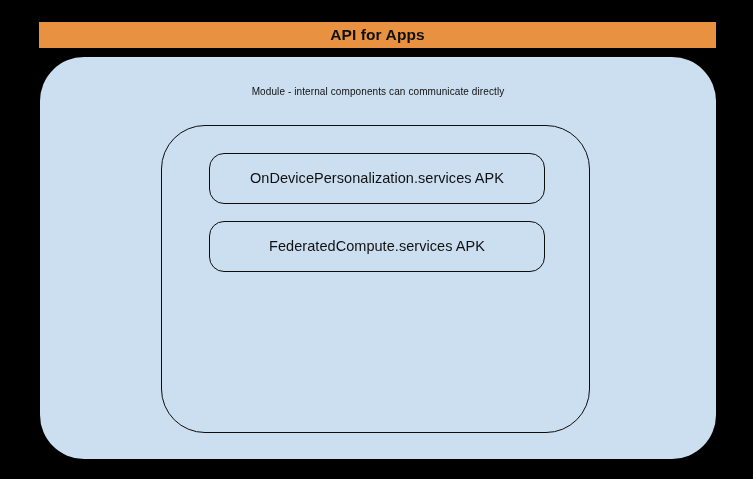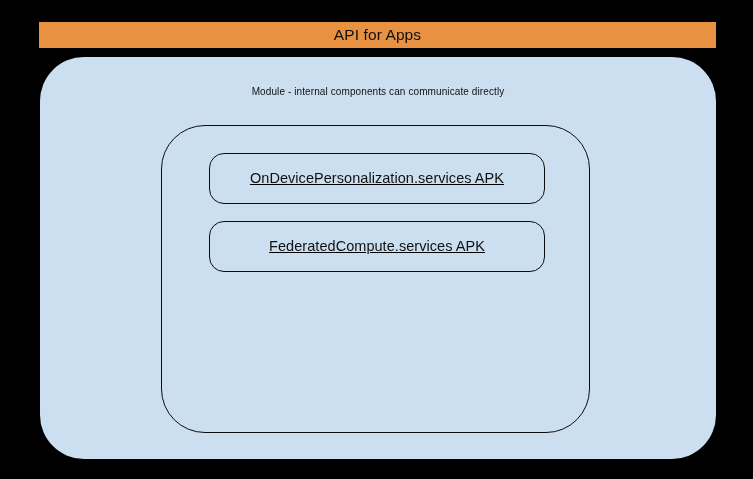--- a/index.html
+++ b/index.html
@@ -25,20 +25,21 @@
   .banner {
     position: absolute;
     left: 39px;
     top: 22px;
     width: 677px;
     height: 26px;
     background: #E89140;
     display: flex;
     align-items: center;
     justify-content: center;
+    font-weight: bold;
   }
   .banner-label {
     font-size: 15.5px;
     color: #101010;
     letter-spacing: 0.1px;
     line-height: 1;
     white-space: nowrap;
   }
 
   
@@ -78,21 +79,20 @@
 
   
   .component-stack {
     position: absolute;
     left: 47px;   
     top: 27px;    
     width: 336px; 
     display: flex;
     flex-direction: column;
     gap: 17px;
-    text-decoration: underline;
   }
 
   .component-box {
     height: 51px;
     border: 1.5px solid #0d0d0d;
     border-radius: 15px;
     box-sizing: border-box;
     display: flex;
     align-items: center;
     justify-content: center;

